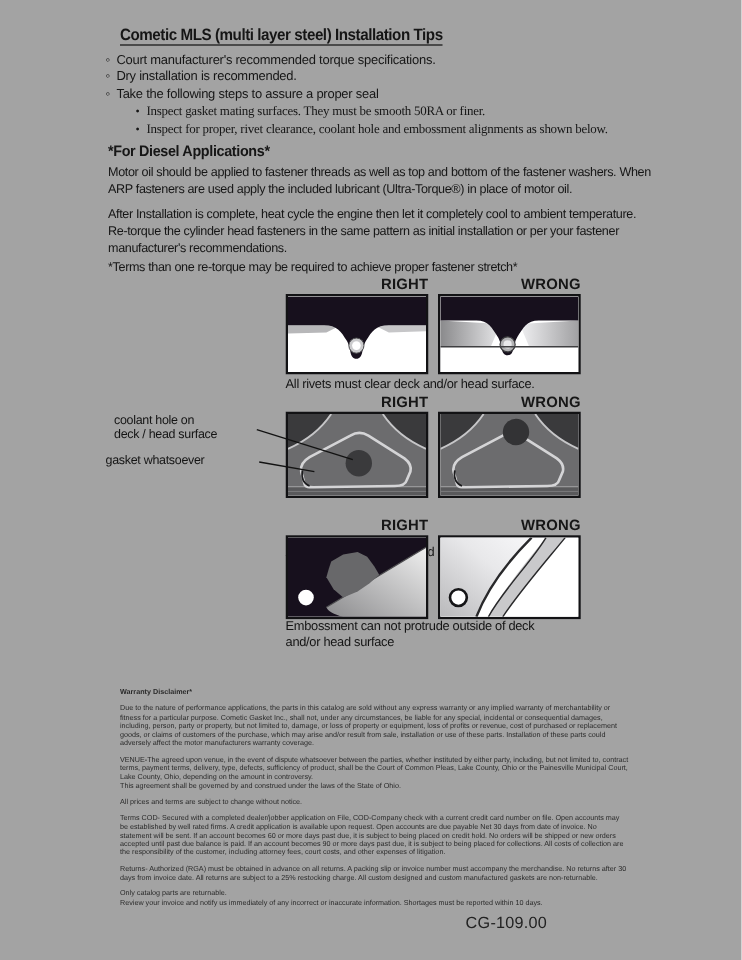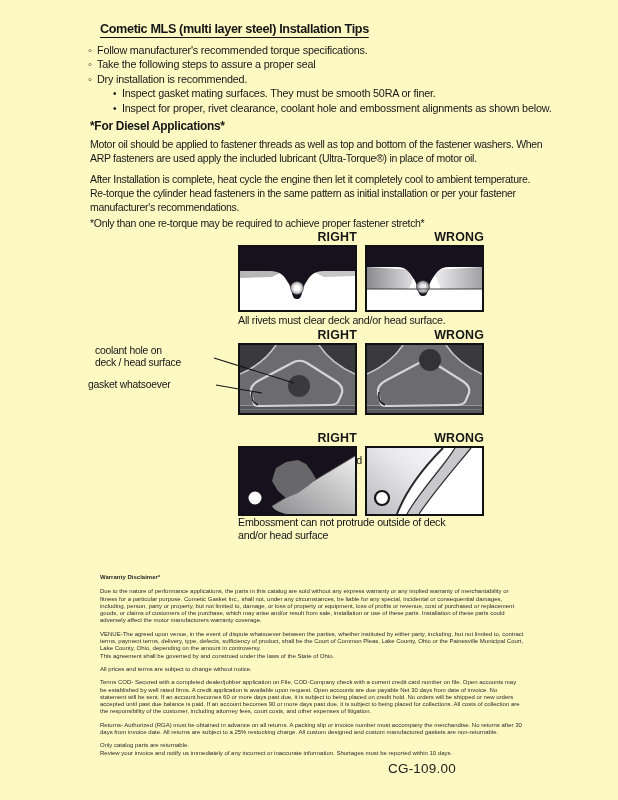--- a/index.html
+++ b/index.html
@@ -1,38 +1,38 @@
 <!DOCTYPE html>
 <html><head>
 <meta charset="utf-8">
 <style>
   html,body{margin:0;padding:0;background:#ffffff;}
   .page{
     position:relative;
     width:618px;height:800px;
-    background:#fef9c3;
+    background:#a3a3a3;
     font-family:"Liberation Sans","DejaVu Sans",sans-serif;
     color:#161616;
     overflow:hidden;
   }
   
   .title{
     position:absolute;left:100px;top:21px;
     font-size:13.6px;font-weight:bold;letter-spacing:-0.4px;
     transform:scaleX(0.93);transform-origin:left top;
     border-bottom:1.6px solid #111;padding-bottom:1px;
     white-space:nowrap;
   }
   .bullets{position:absolute;left:88px;top:43px;width:505px;
     font-size:10.8px;letter-spacing:-0.2px;line-height:14.3px;}
   .b-item{white-space:nowrap;}
   .b-marker{display:inline-block;width:9px;color:#161616;}
   .o-marker::before{content:"◦";font-size:11px;}
   .f-marker::before{content:"•";font-size:10px;}
-  .b-item.sub{padding-left:25px;}
+  .b-item.sub{padding-left:25px;font-family:Liberation Serif, serif;}
   .sect-heading{
     position:absolute;left:90px;
     font-size:12.6px;font-weight:bold;letter-spacing:-0.3px;
     transform:scaleX(0.95);transform-origin:left top;white-space:nowrap;
   }
   .para{
     position:absolute;left:90px;width:455px;
     font-size:10.5px;letter-spacing:-0.3px;line-height:14.2px;
   }
   
@@ -66,31 +66,31 @@
   }
 </style>
 </head>
 <body>
 
 <div class="page">
 
   <div class="title">Cometic MLS (multi layer steel) Installation Tips</div>
 
   <div class="bullets">
-    <div class="b-item"><span class="b-marker o-marker"></span><span>Follow manufacturer's recommended torque specifications.</span></div>
+    <div class="b-item"><span class="b-marker o-marker"></span><span>Court manufacturer's recommended torque specifications.</span></div>
+    <div class="b-item"><span class="b-marker o-marker"></span><span>Dry installation is recommended.</span></div>
     <div class="b-item"><span class="b-marker o-marker"></span><span>Take the following steps to assure a proper seal</span></div>
-    <div class="b-item"><span class="b-marker o-marker"></span><span>Dry installation is recommended.</span></div>
     <div class="b-item sub"><span class="b-marker f-marker"></span><span>Inspect gasket mating surfaces.  They must be smooth 50RA or finer.</span></div>
     <div class="b-item sub"><span class="b-marker f-marker"></span><span>Inspect for proper, rivet clearance, coolant hole and embossment alignments as shown below.</span></div>
   </div>
 
   <div class="sect-heading" style="top:119px;">*For Diesel Applications*</div>
   <div class="para" style="top:137px;">Motor oil should be applied to fastener threads as well as top and bottom of the fastener washers. When ARP fasteners are used apply the included lubricant (Ultra-Torque®) in place of motor oil.</div>
   <div class="para" style="top:172px;">After Installation is complete, heat cycle the engine then let it completely cool to ambient temperature. Re-torque the cylinder head fasteners in the same pattern as initial installation or per your fastener manufacturer's recommendations.</div>
-  <div class="para" style="top:216px;">*Only than one re-torque may be required to achieve proper fastener stretch*</div>
+  <div class="para" style="top:216px;">*Terms than one re-torque may be required to achieve proper fastener stretch*</div>
 
   <div class="fig-label" style="left:238px;top:230px;">RIGHT</div>
   <div class="fig-label" style="left:365px;top:230px;">WRONG</div>
 
   <div class="fig-box" style="left:238px;top:245px;height:63px;">
     <svg width="115" height="63" viewBox="0 0 115 63">
       <rect width="115" height="63" fill="#ffffff"></rect>
       <polygon points="0,24 44,24 32,30 0,31" fill="#b7b7b9"></polygon>
       <polygon points="115,24 72,24 84,30 115,29" fill="#c6c6c8"></polygon>
       <path d="M0,0 H115 V24 H84 C73,24 70,29 65,37 C61,44 63,52 57,52 C51,52 53,44 49,37 C44,29 41,24 30,24 H0 Z" fill="#17101d"></path>

